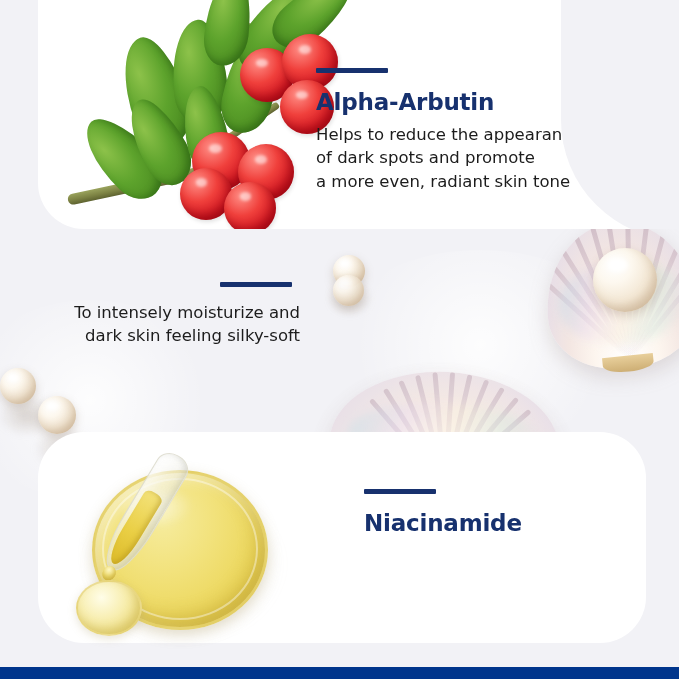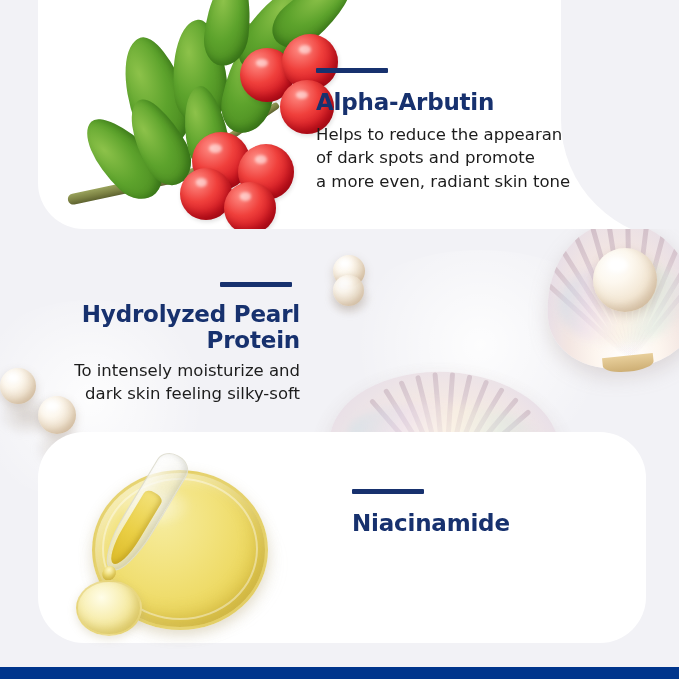--- a/index.html
+++ b/index.html
@@ -68,21 +68,21 @@
   #block-arbutin .heading   { font-size:23px; margin-bottom:8px; }
   #block-arbutin .body-text { font-size:16.5px; }
 
   
   #block-pearl { left:0px; top:282px; width:300px; text-align:right; }
   #block-pearl .accent-rule { width:72px; margin:0 8px 14px auto; }
   #block-pearl .heading   { font-size:23px; margin-bottom:6px; }
   #block-pearl .body-text { font-size:16.5px; }
 
   
-  #block-niacinamide { left:352px; top:489px; text-align:left; }
+  #block-niacinamide { left:364px; top:489px; text-align:left; }
   #block-niacinamide .accent-rule { width:72px; margin-bottom:16px; }
   #block-niacinamide .heading   { font-size:23px; margin-bottom:8px; }
   #block-niacinamide .body-text { font-size:16.5px; }
 
   
   #art-bearberry {
     position:absolute; left:38px; top:0; width:300px; height:229px;
   }
   .leaf {
     position:absolute;
@@ -318,21 +318,20 @@
       <div class="accent-rule"></div>
       <div class="heading">Alpha-Arbutin</div>
       <div class="body-text">Helps to reduce the appearanc
 of dark spots and promote
 a more even, radiant skin tone</div>
     </div>
   </div>
 
   <div class="block" id="block-pearl">
     <div class="accent-rule"></div>
-    <div class="heading">Hydrolyzed Pearl Protein</div>
     <div class="body-text">To intensely moisturize and
 dark skin feeling silky-soft</div>
   </div>
 
   <div class="card" id="card-niacinamide"></div>
 
   <div id="art-oil">
     <div id="dish-shadow"></div>
     <div id="dish"></div>
     <div id="dish-rim"></div>

